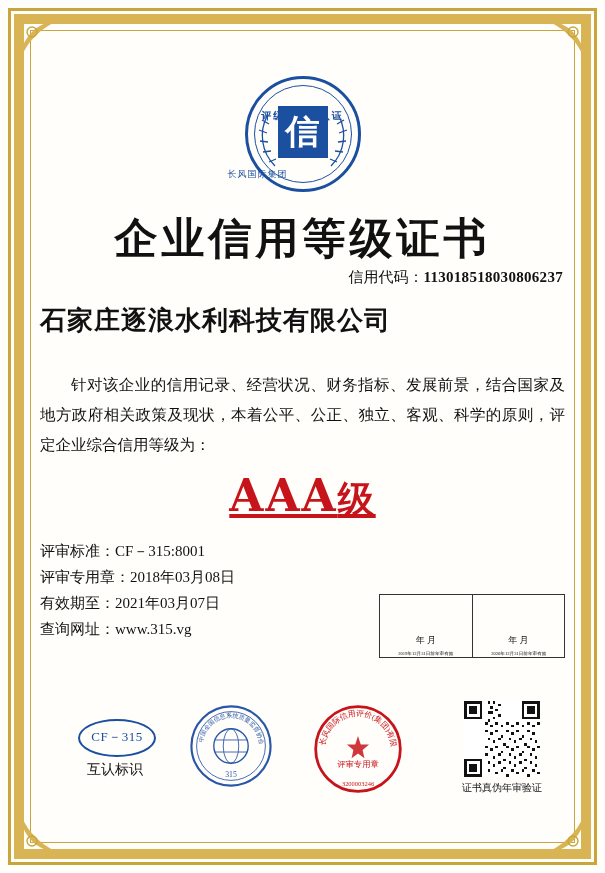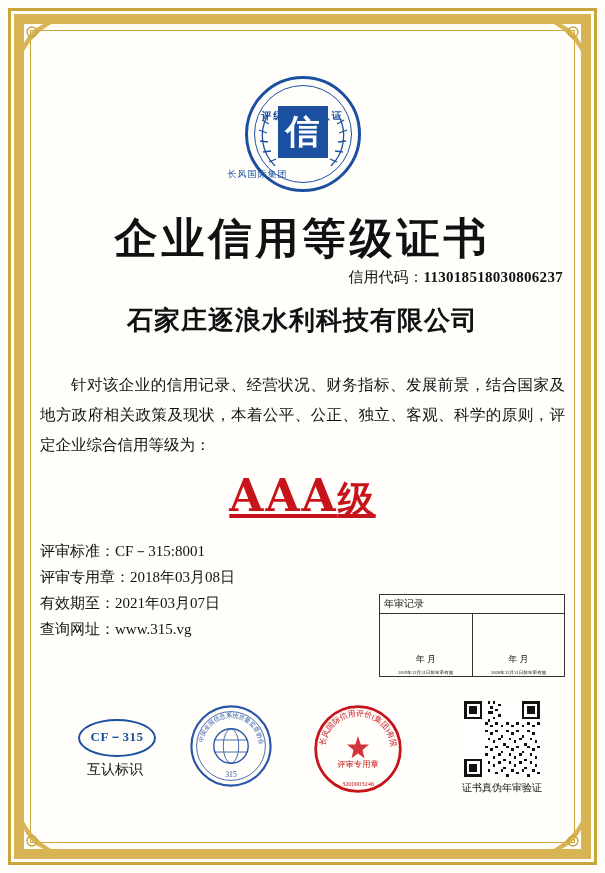--- a/index.html
+++ b/index.html
@@ -106,21 +106,21 @@
   .code-line{
     text-align:right;
     font-size:15px;
     margin-top:0;
     color:#111;
     padding-right:2px;
   }
   .code-line .code-val{font-weight:bold;letter-spacing:.3px;}
 
   .company{
-    text-align:center;
+    text-align:left;
     font-size:26px;
     font-weight:bold;
     color:#111;
     margin-top:16px;
     letter-spacing:1px;
     font-family:Liberation Serif, serif;
   }
 
   .body-text{
     margin-top:32px;
@@ -187,21 +187,21 @@
     position:absolute;left:0;right:0;bottom:8px;height:130px;
   }
   .stamp{position:absolute;}
 
   .cf315{
     left:38px;top:22px;
     width:74px;height:34px;
     border:2px solid #1b4fa0;
     border-radius:50%;
     color:#1b4fa0;
-    font-size:13px;font-weight:bold;
+    font-size:13px;font-weight:normal;
     text-align:center;line-height:32px;
     letter-spacing:.5px;
   }
   .cf315-cap{
     position:absolute;left:38px;top:64px;width:74px;
     text-align:center;font-size:14px;color:#111;
   }
 
   .blue-seal{
     left:148px;top:6px;width:86px;height:86px;
@@ -290,21 +290,20 @@
     </div>
 
     <div class="details">
       <div>评审标准：CF－315:8001</div>
       <div>评审专用章：2018年03月08日</div>
       <div>有效期至：2021年03月07日</div>
       <div>查询网址：www.315.vg</div>
     </div>
 
     <div class="review-box">
-      <div class="review-title">年审记录</div>
       <div class="review-cells">
         <div class="review-cell">
           <div class="ym">年  月</div>
           <div class="note">2019年12月31日前年审有效</div>
         </div>
         <div class="review-cell">
           <div class="ym">年  月</div>
           <div class="note">2020年12月31日前年审有效</div>
         </div>
       </div>

